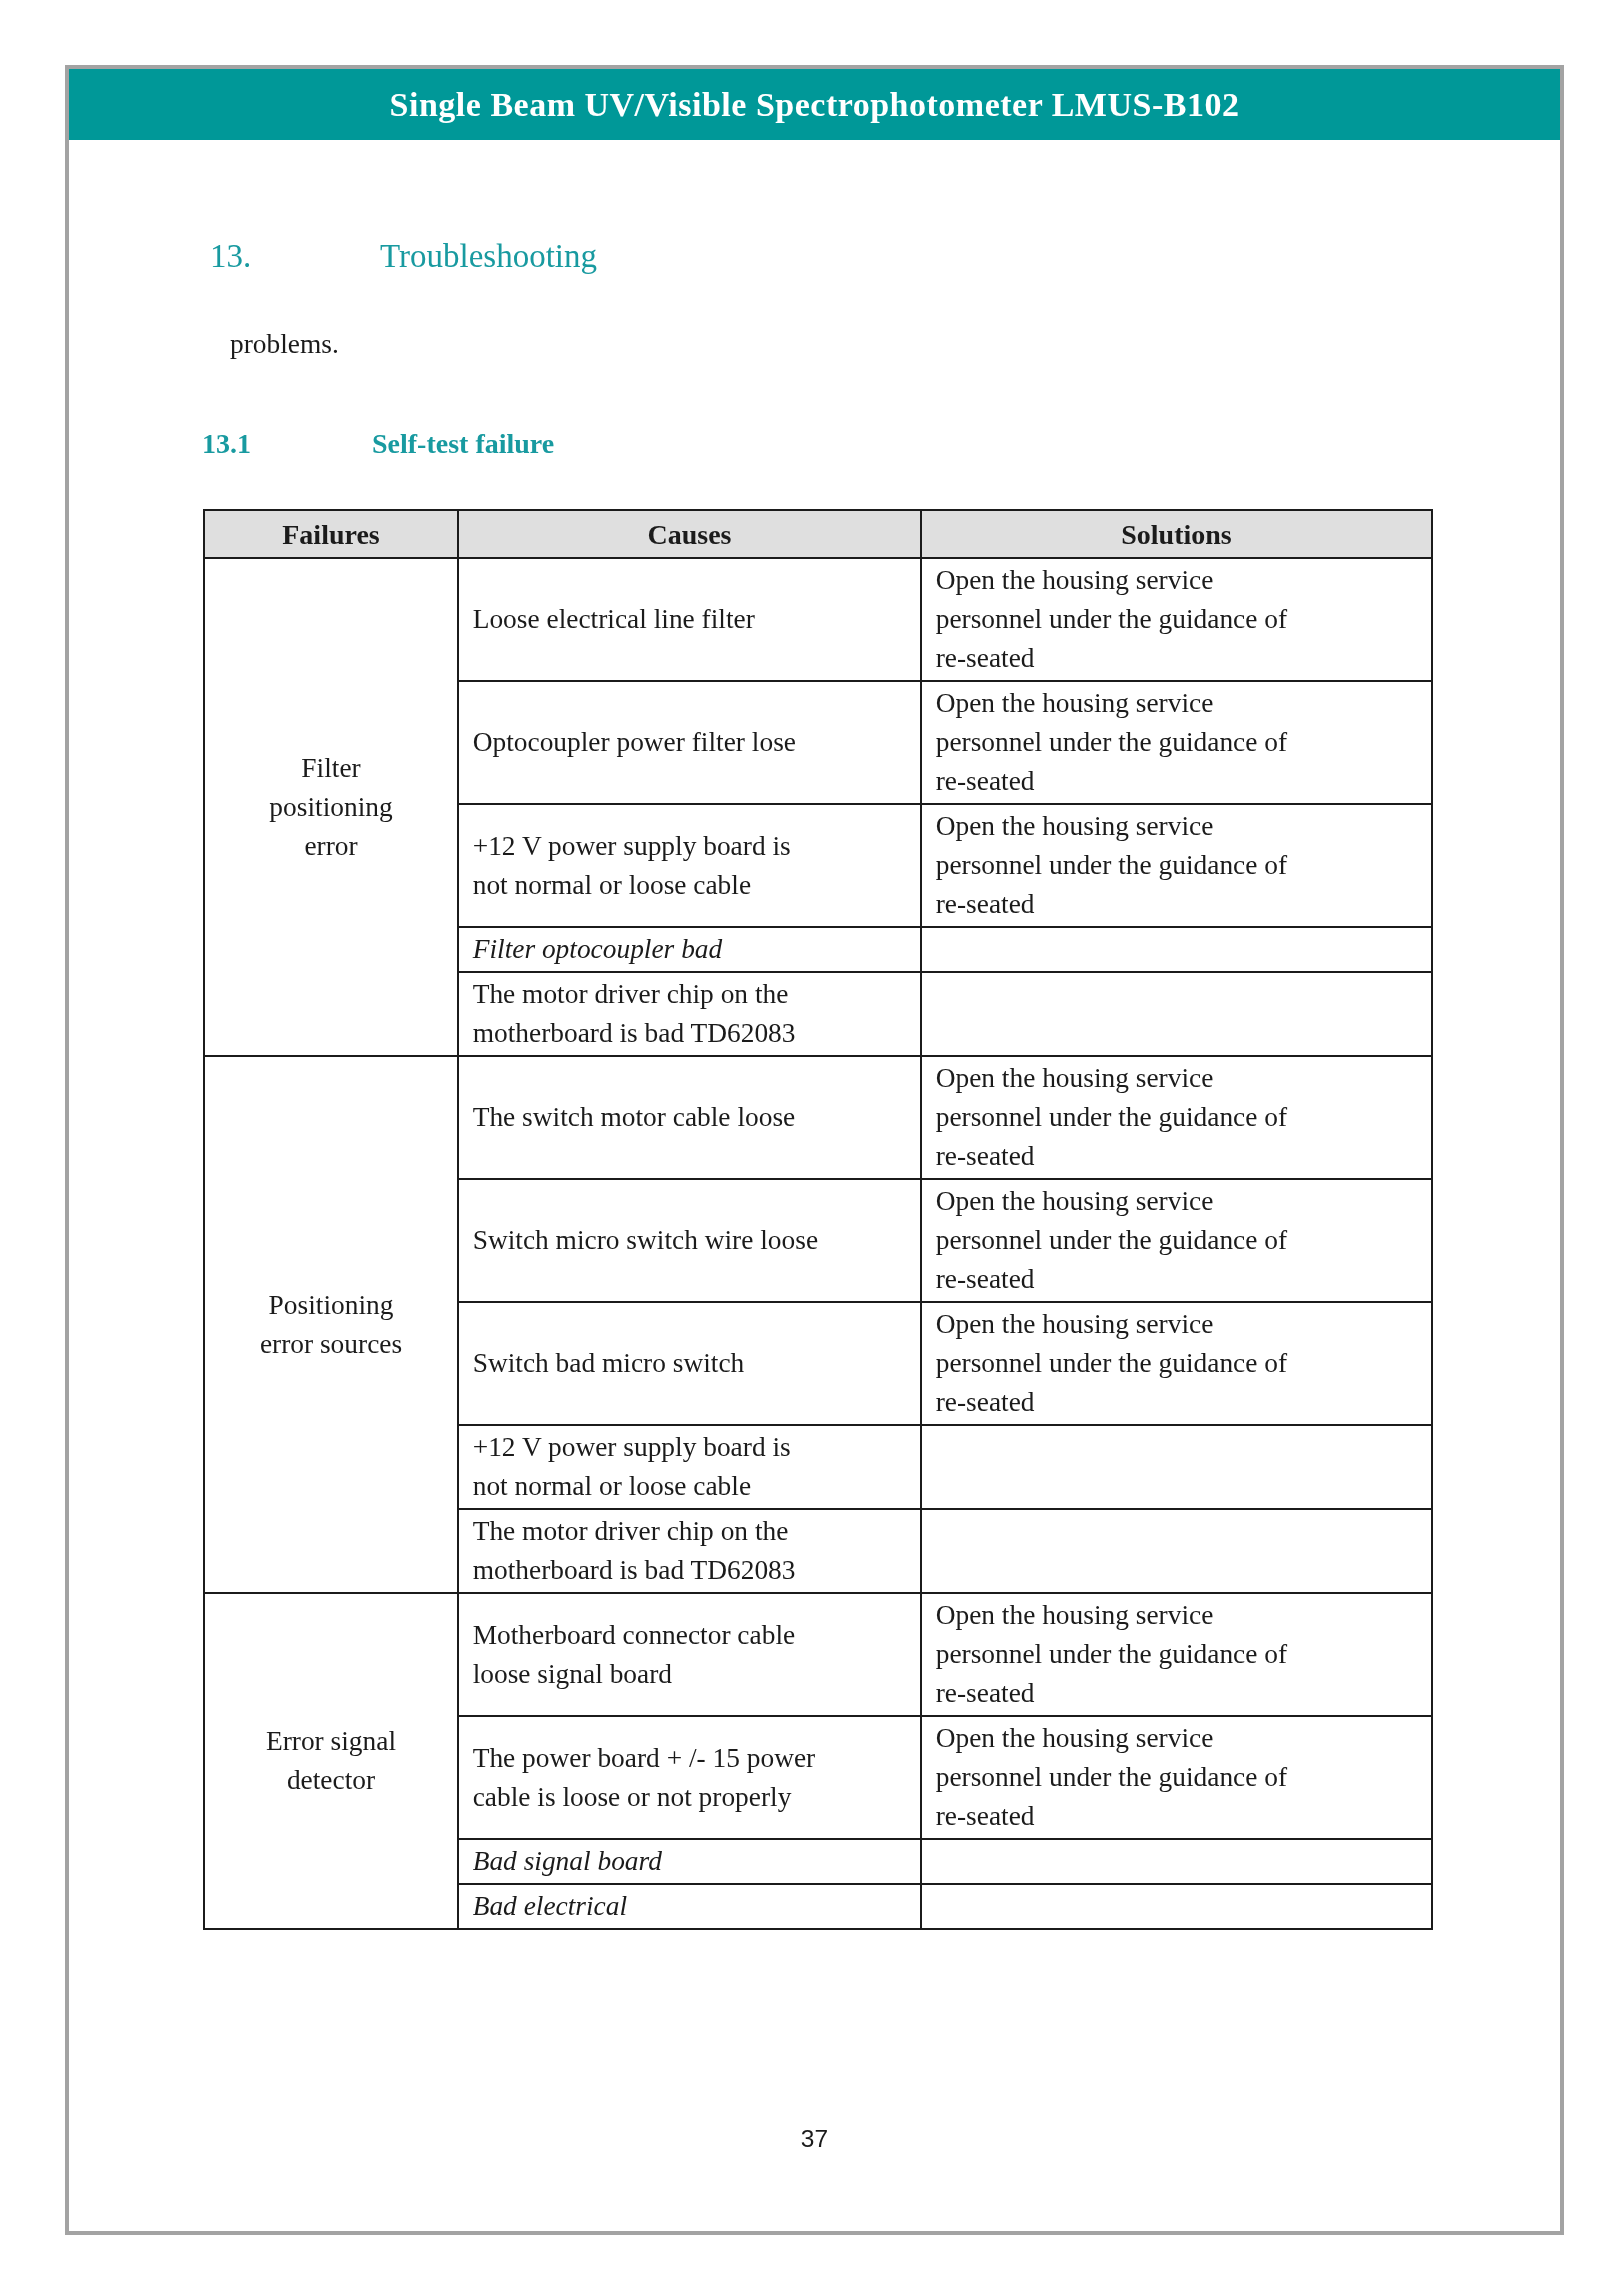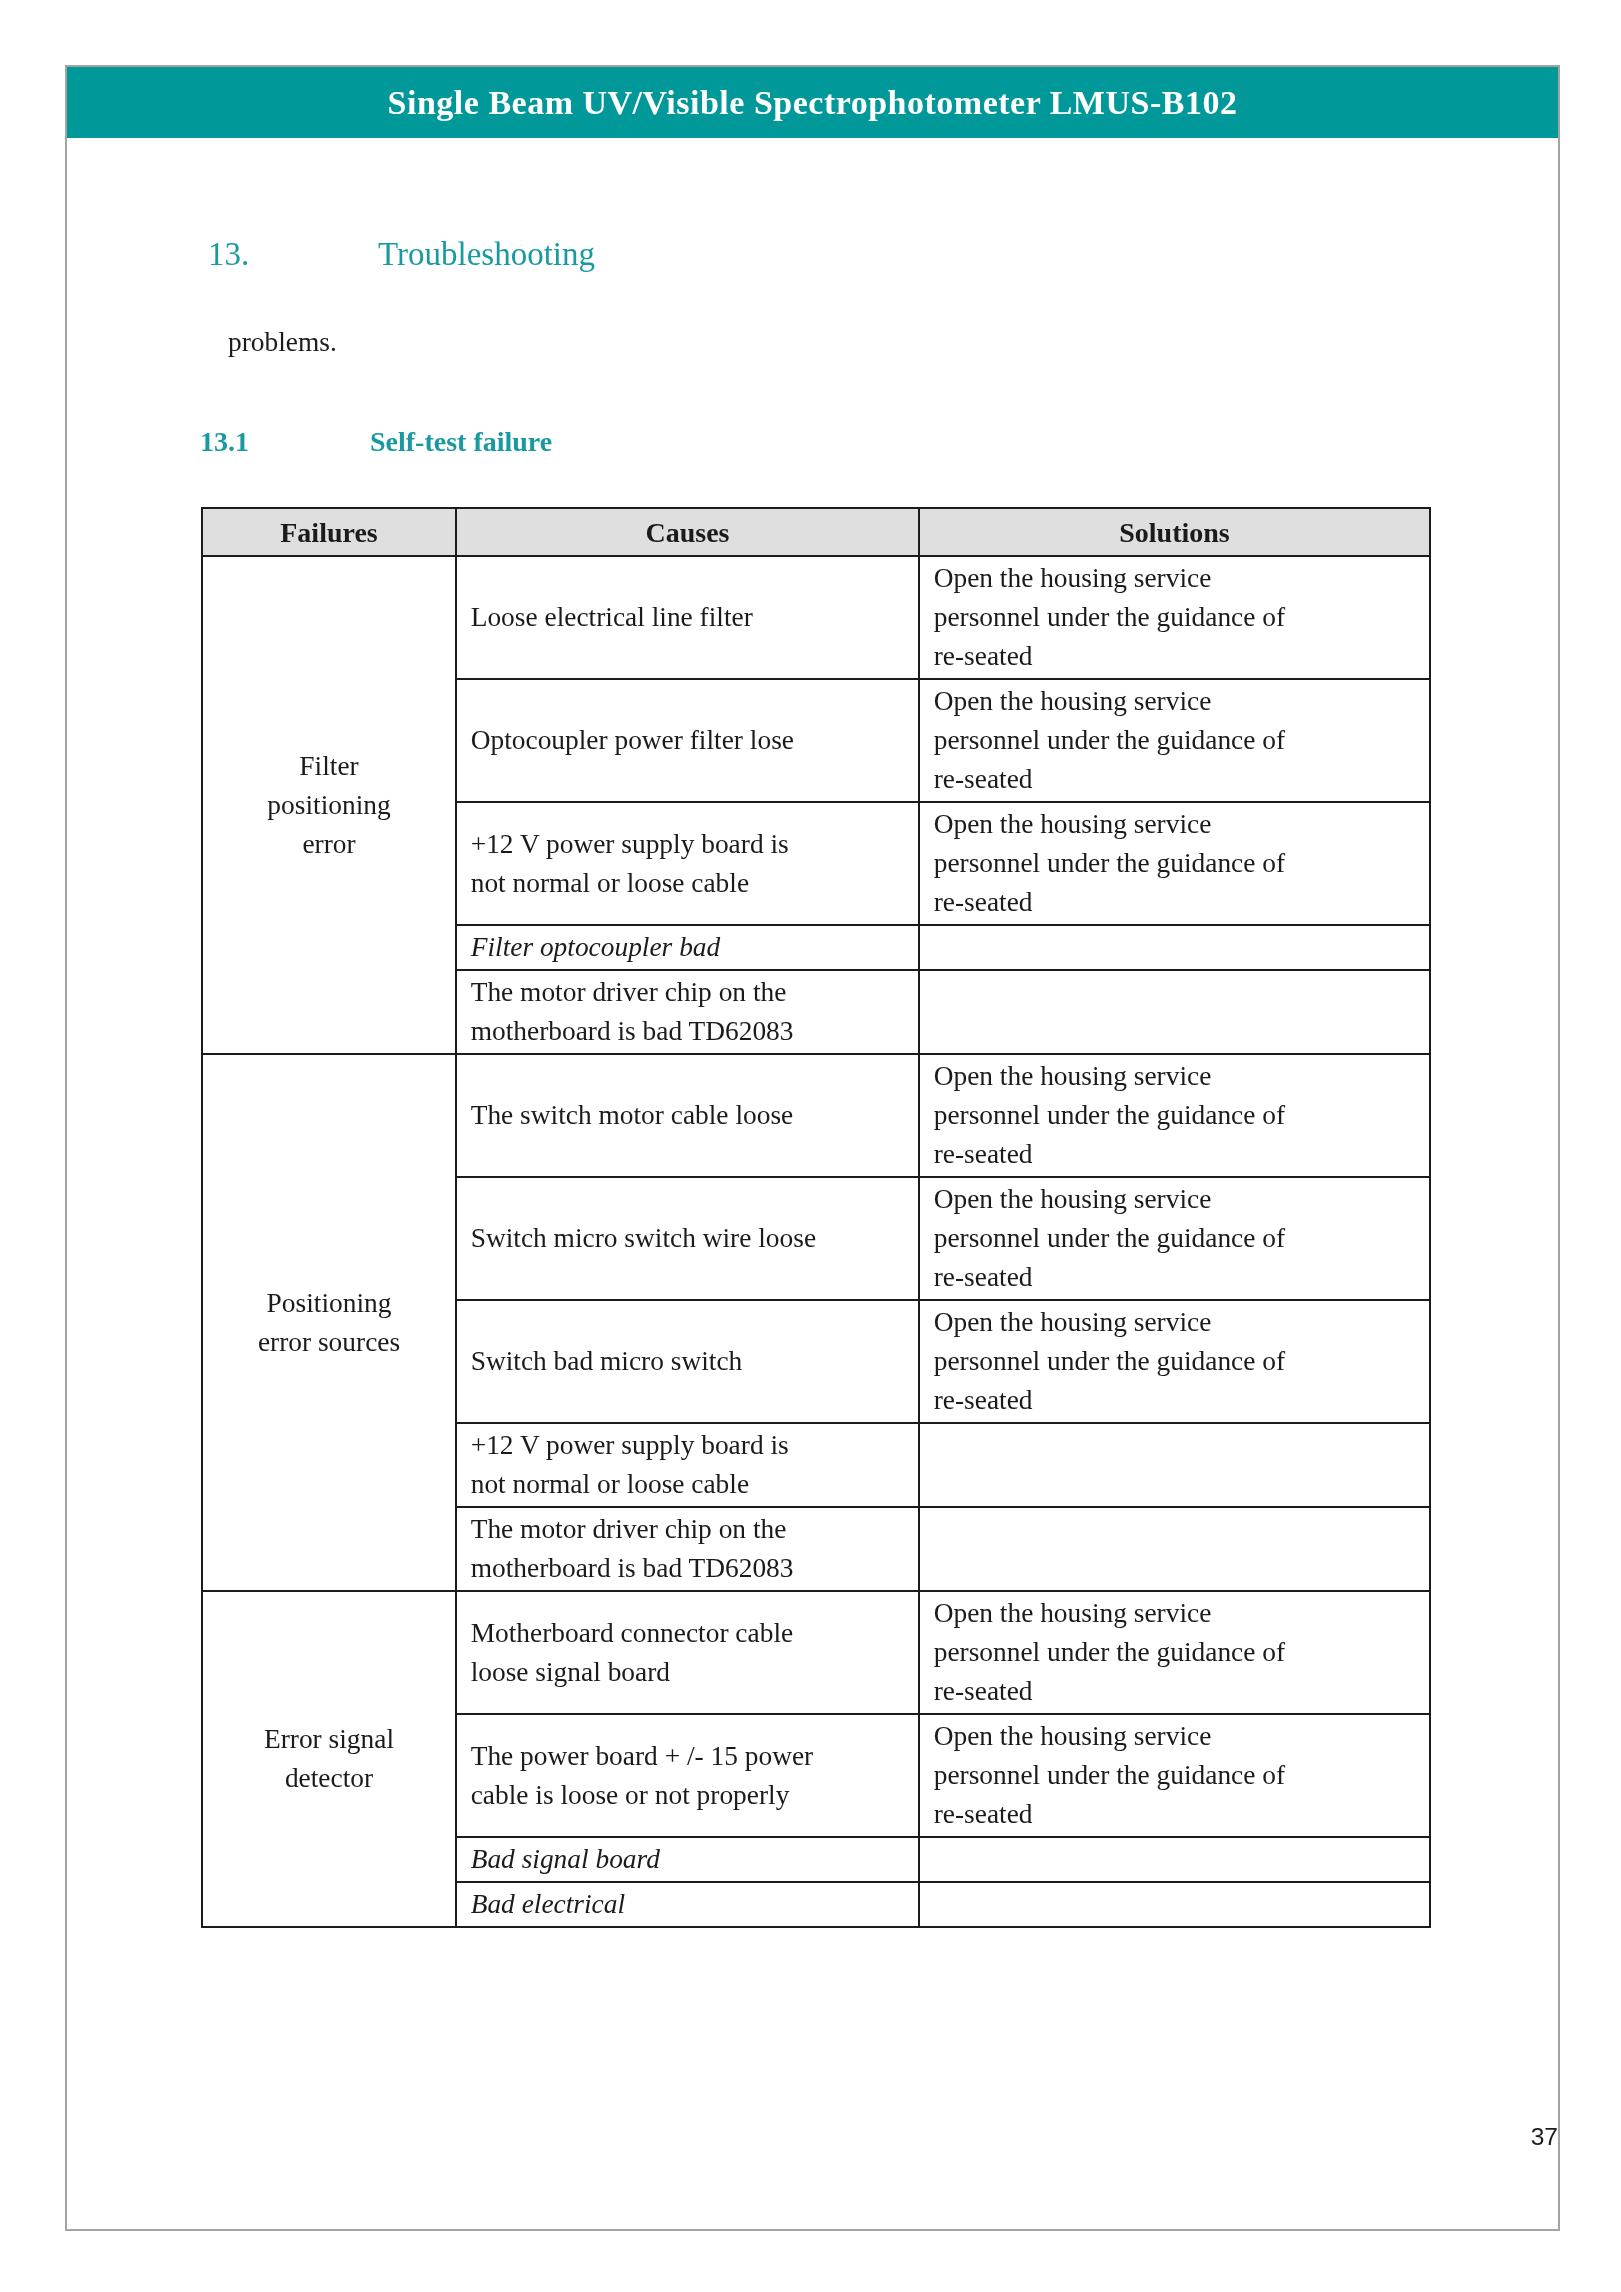--- a/index.html
+++ b/index.html
@@ -6,21 +6,21 @@
   body {
     width:1621px; height:2293px;
     background:#ffffff;
     position:relative;
     font-family:"Liberation Serif","DejaVu Serif",serif;
     color:#1b1b1b;
   }
   .frame {
     position:absolute; left:65px; top:65px;
     width:1491px; height:2162px;
-    border:2px solid #a3a3a3;
+    border:4px solid #a3a3a3;
   }
   .band {
     position:absolute; left:0; top:0; right:0; height:71px;
     background:#009898;
     display:flex; align-items:center; justify-content:center;
   }
   .band .title {
     color:#ffffff; font-weight:bold; font-size:34px; letter-spacing:0.5px;
   }
   .sec-heading {
@@ -57,21 +57,21 @@
   td.cause { padding:2px 9.8px 2px 13.7px; white-space:pre-line; }
   td.sol { padding:2px 9.8px 2px 13.7px; white-space:pre-line; }
   tr.h42  { height:41px;font-style:italic; }
   tr.h80  { height:78px; }
   tr.h84  { height:82px; }
   tr.h112 { height:110px; }
   tr.h120 { height:118px; }
   tr.h126 { height:123px; }
   .pagenum {
     position:absolute; left:0; right:0; top:2056px;
-    text-align:right;
+    text-align:center;
     font-family:"Liberation Sans","DejaVu Sans",sans-serif;
     font-size:24.5px;
   }
 </style>
 </head>
 <body>
 
 <div class="frame">
 
   <div class="band">

